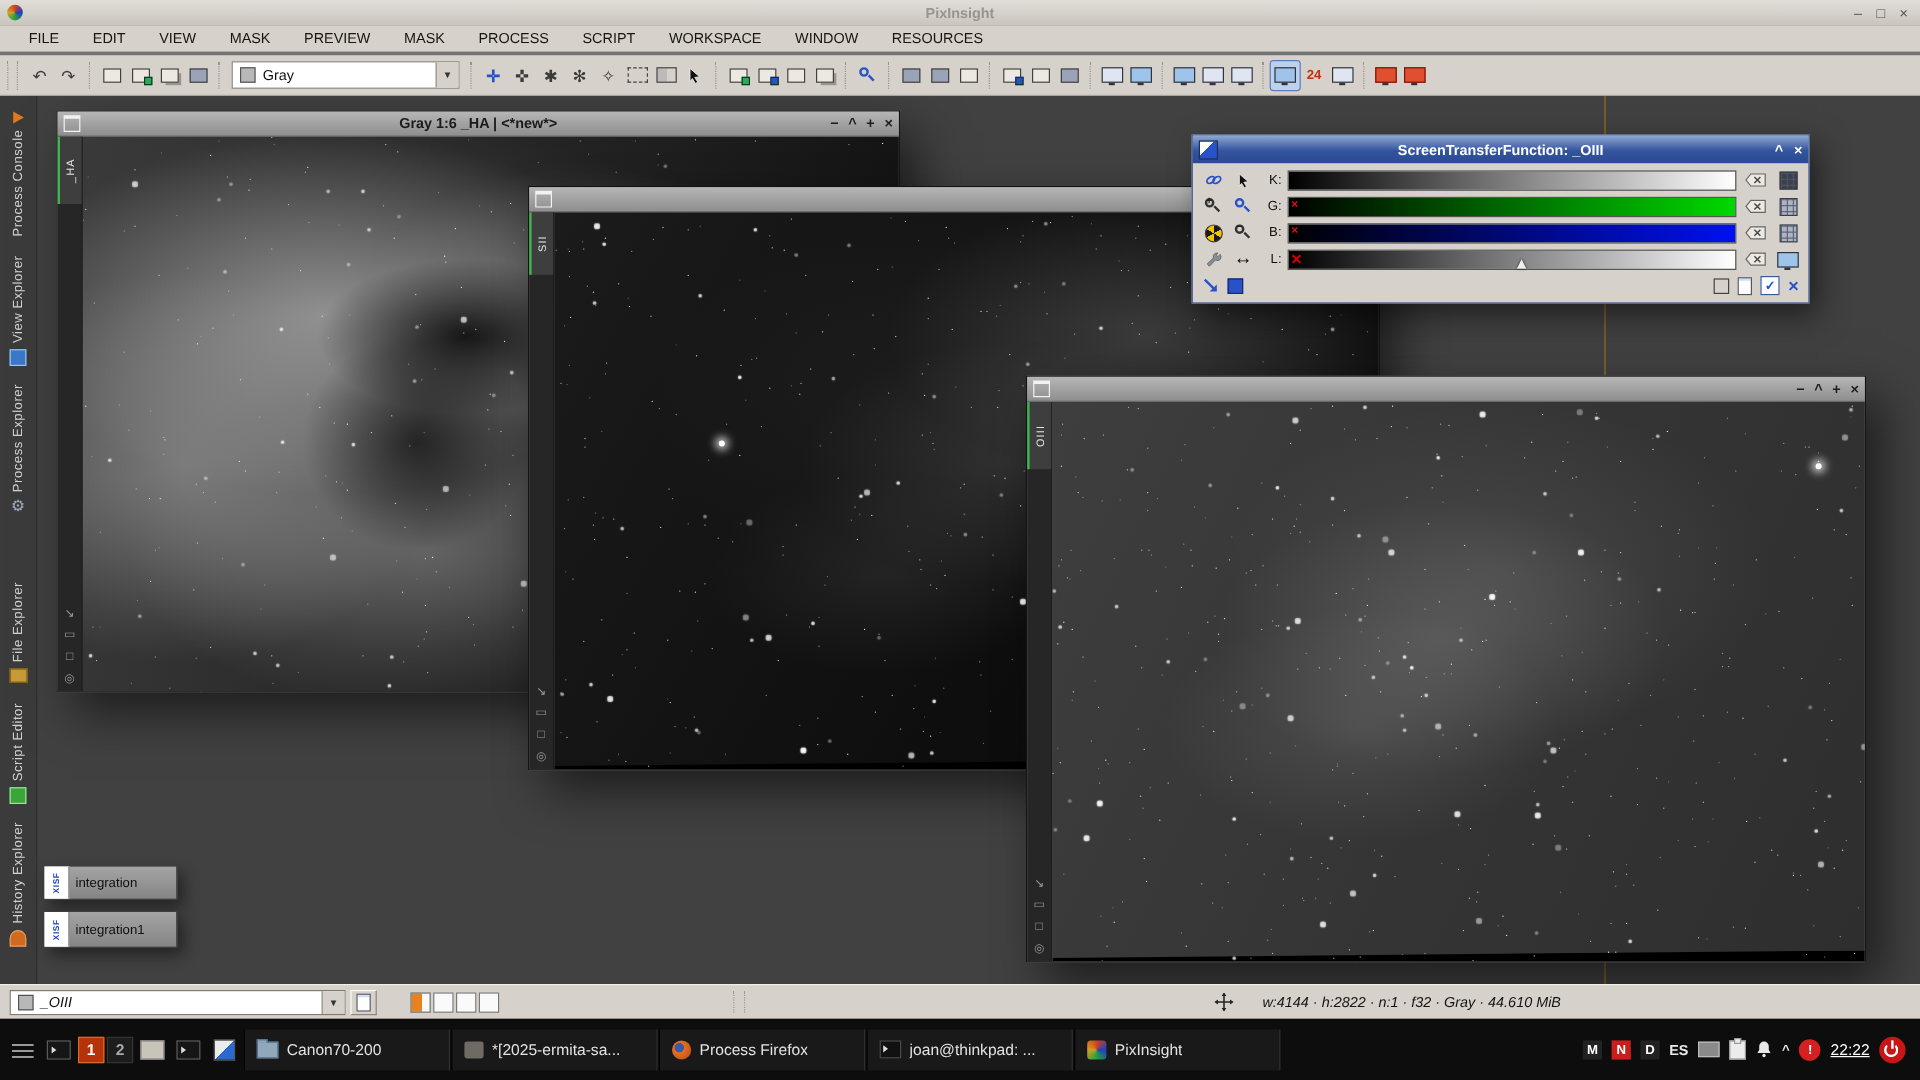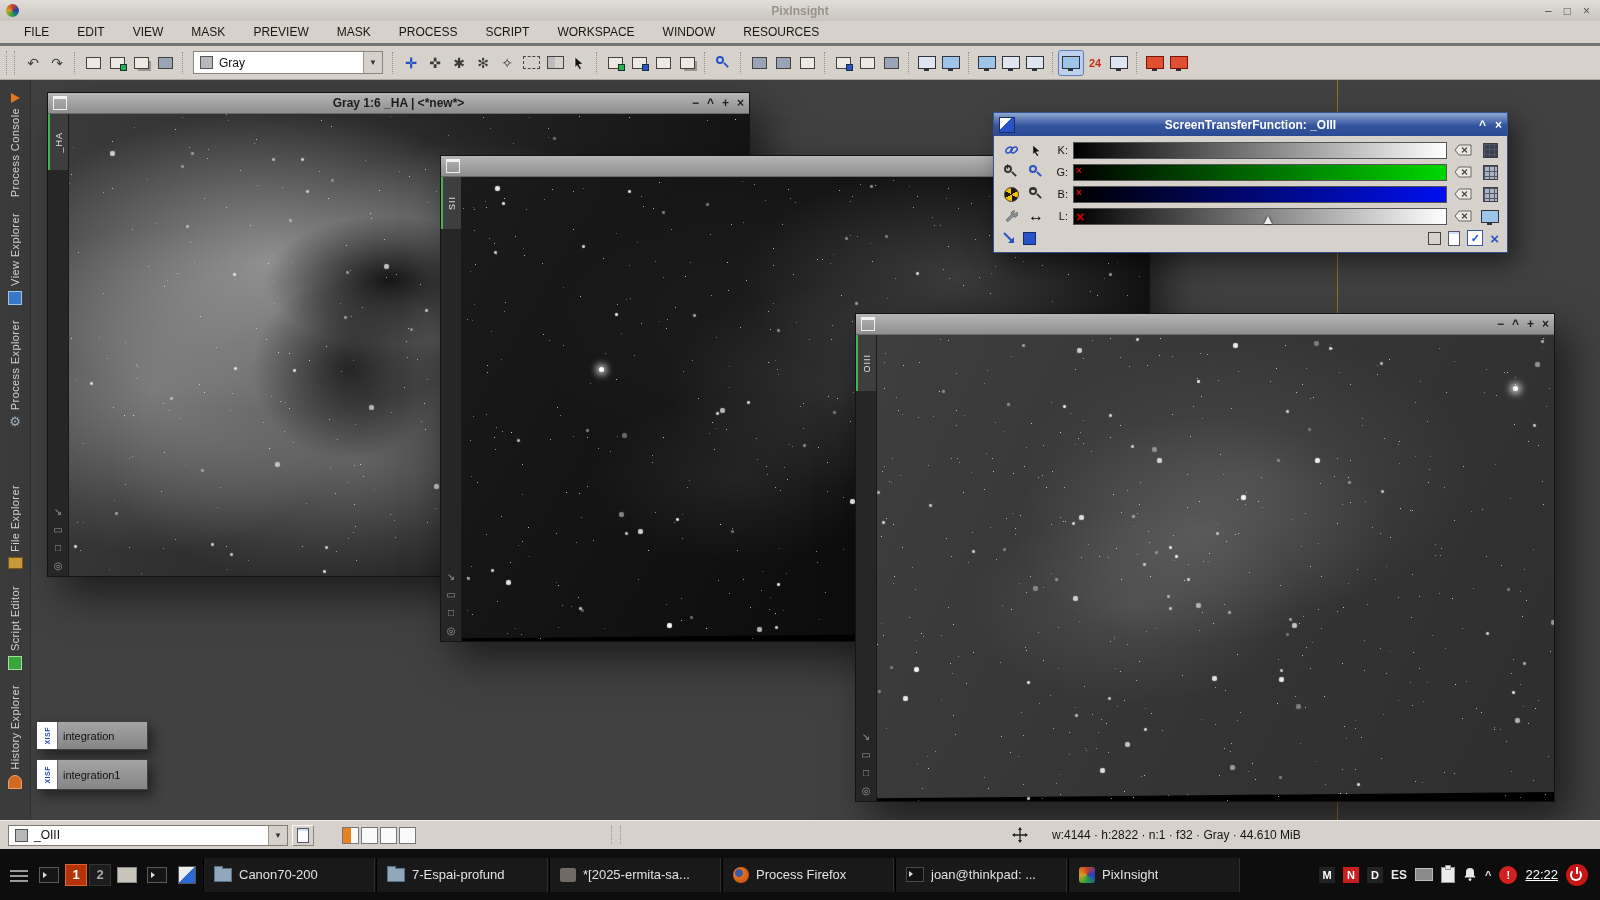--- a/index.html
+++ b/index.html
@@ -129,21 +129,21 @@
   .stf-bottom{position:absolute;left:8px;right:8px;bottom:5px;height:18px;display:flex;align-items:center;gap:7px;}
   .spacer{flex:1;}
 
   
   .minwin{position:absolute;width:112px;background:linear-gradient(#a4a4a4,#858585);border:1px solid #3f3f3f;display:flex;align-items:stretch;z-index:8;box-shadow:5px 6px 12px rgba(0,0,0,.45);box-sizing:border-box;}
   .minwin .doc{width:20px;background:#fff;border-right:1px solid #666;display:flex;align-items:center;justify-content:center;}
   .minwin .doc span{writing-mode:vertical-rl;transform:rotate(180deg);font-size:7px;font-weight:bold;color:#2244bb;letter-spacing:.5px;}
   .minwin .mlabel{flex:1;font-size:11px;color:#101010;display:flex;align-items:center;padding-left:5px;}
 
   
-  .statusbar{position:absolute;left:0;top:820px;width:100%;height:29px;background:#d6d2cb;border-top:1px solid #efede8;display:flex;align-items:center;z-index:50;box-sizing:border-box;}
+  .statusbar{position:absolute;left:0;top:820px;width:100%;height:29px;background:#d6d2cb;border-top:1px solid #efede8;display:flex;align-items:center;z-index:50;box-sizing:border-box;font-style:italic;}
   .view-combo{margin-left:8px;width:280px;height:21px;background:#fff;border:1px solid #7f7b73;display:flex;align-items:center;box-sizing:border-box;}
   .sb-btn{width:22px;height:21px;margin-left:4px;background:#d6d2cb;border:1px solid #fbfaf7;border-right-color:#8a867e;border-bottom-color:#8a867e;display:flex;align-items:center;justify-content:center;box-sizing:border-box;}
   .sb-swatches{display:flex;margin-left:26px;}
   .swatch{width:17px;height:17px;border:1px solid #777;background:#fafafa;margin-left:2px;box-sizing:border-box;}
   .swatch.orange{background:linear-gradient(90deg,#e8821e 55%,#fafafa 55%);}
   .sb-dots{margin-left:195px;width:8px;height:18px;border-left:1px dotted #999;border-right:1px dotted #999;}
   .sb-right{position:absolute;left:1012px;display:flex;align-items:center;gap:24px;}
   .sb-info{font-size:12px;color:#141414;}
 
   
@@ -631,24 +631,20 @@
       </span>
     <span class="tk-ic">
         <span class="l-edit"></span>
       </span>
 
     <span class="task">
         <span class="t-folder"></span>
         <span class="lbl">Canon70-200</span>
       </span>
     <span class="task">
-        <span class="t-folder"></span>
-        <span class="lbl">7-Espai-profund</span>
-      </span>
-    <span class="task">
         <span class="t-gimp"></span>
         <span class="lbl">*[2025-ermita-sa...</span>
       </span>
     <span class="task">
         <span class="t-ff"></span>
         <span class="lbl">Process Firefox</span>
       </span>
     <span class="task">
         <span class="t-term"></span>
         <span class="lbl">joan@thinkpad: ...</span>

